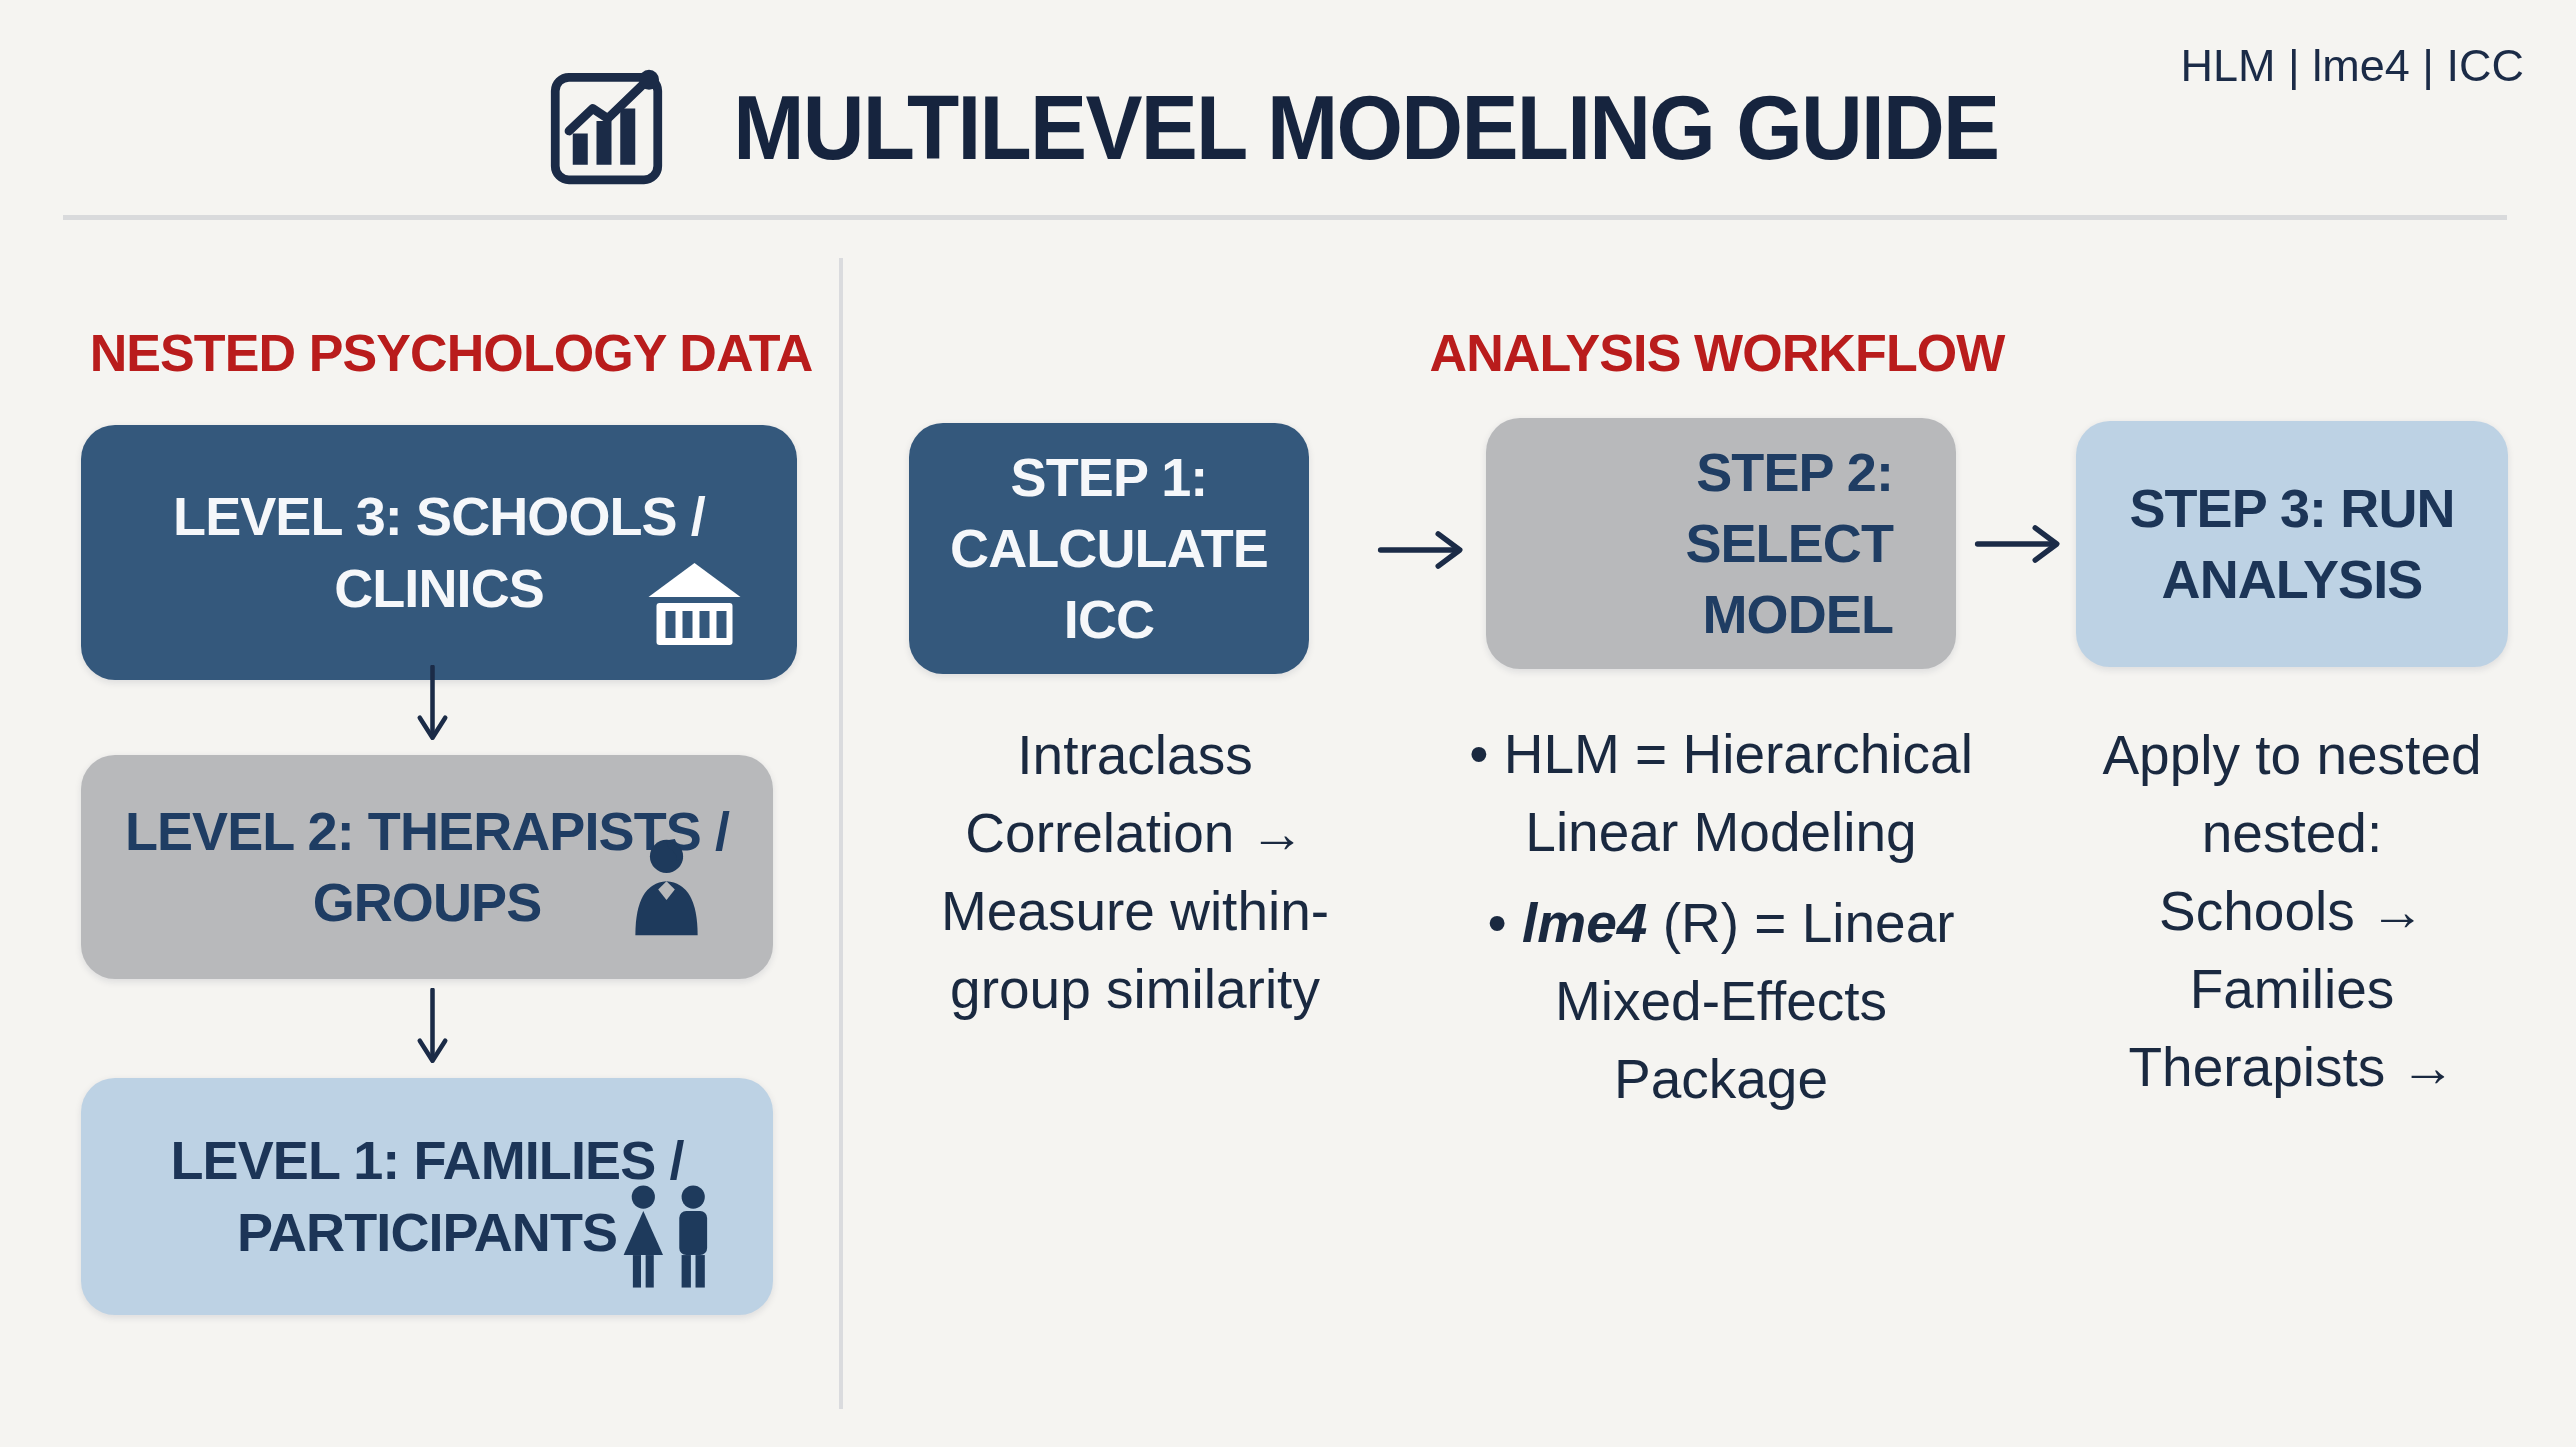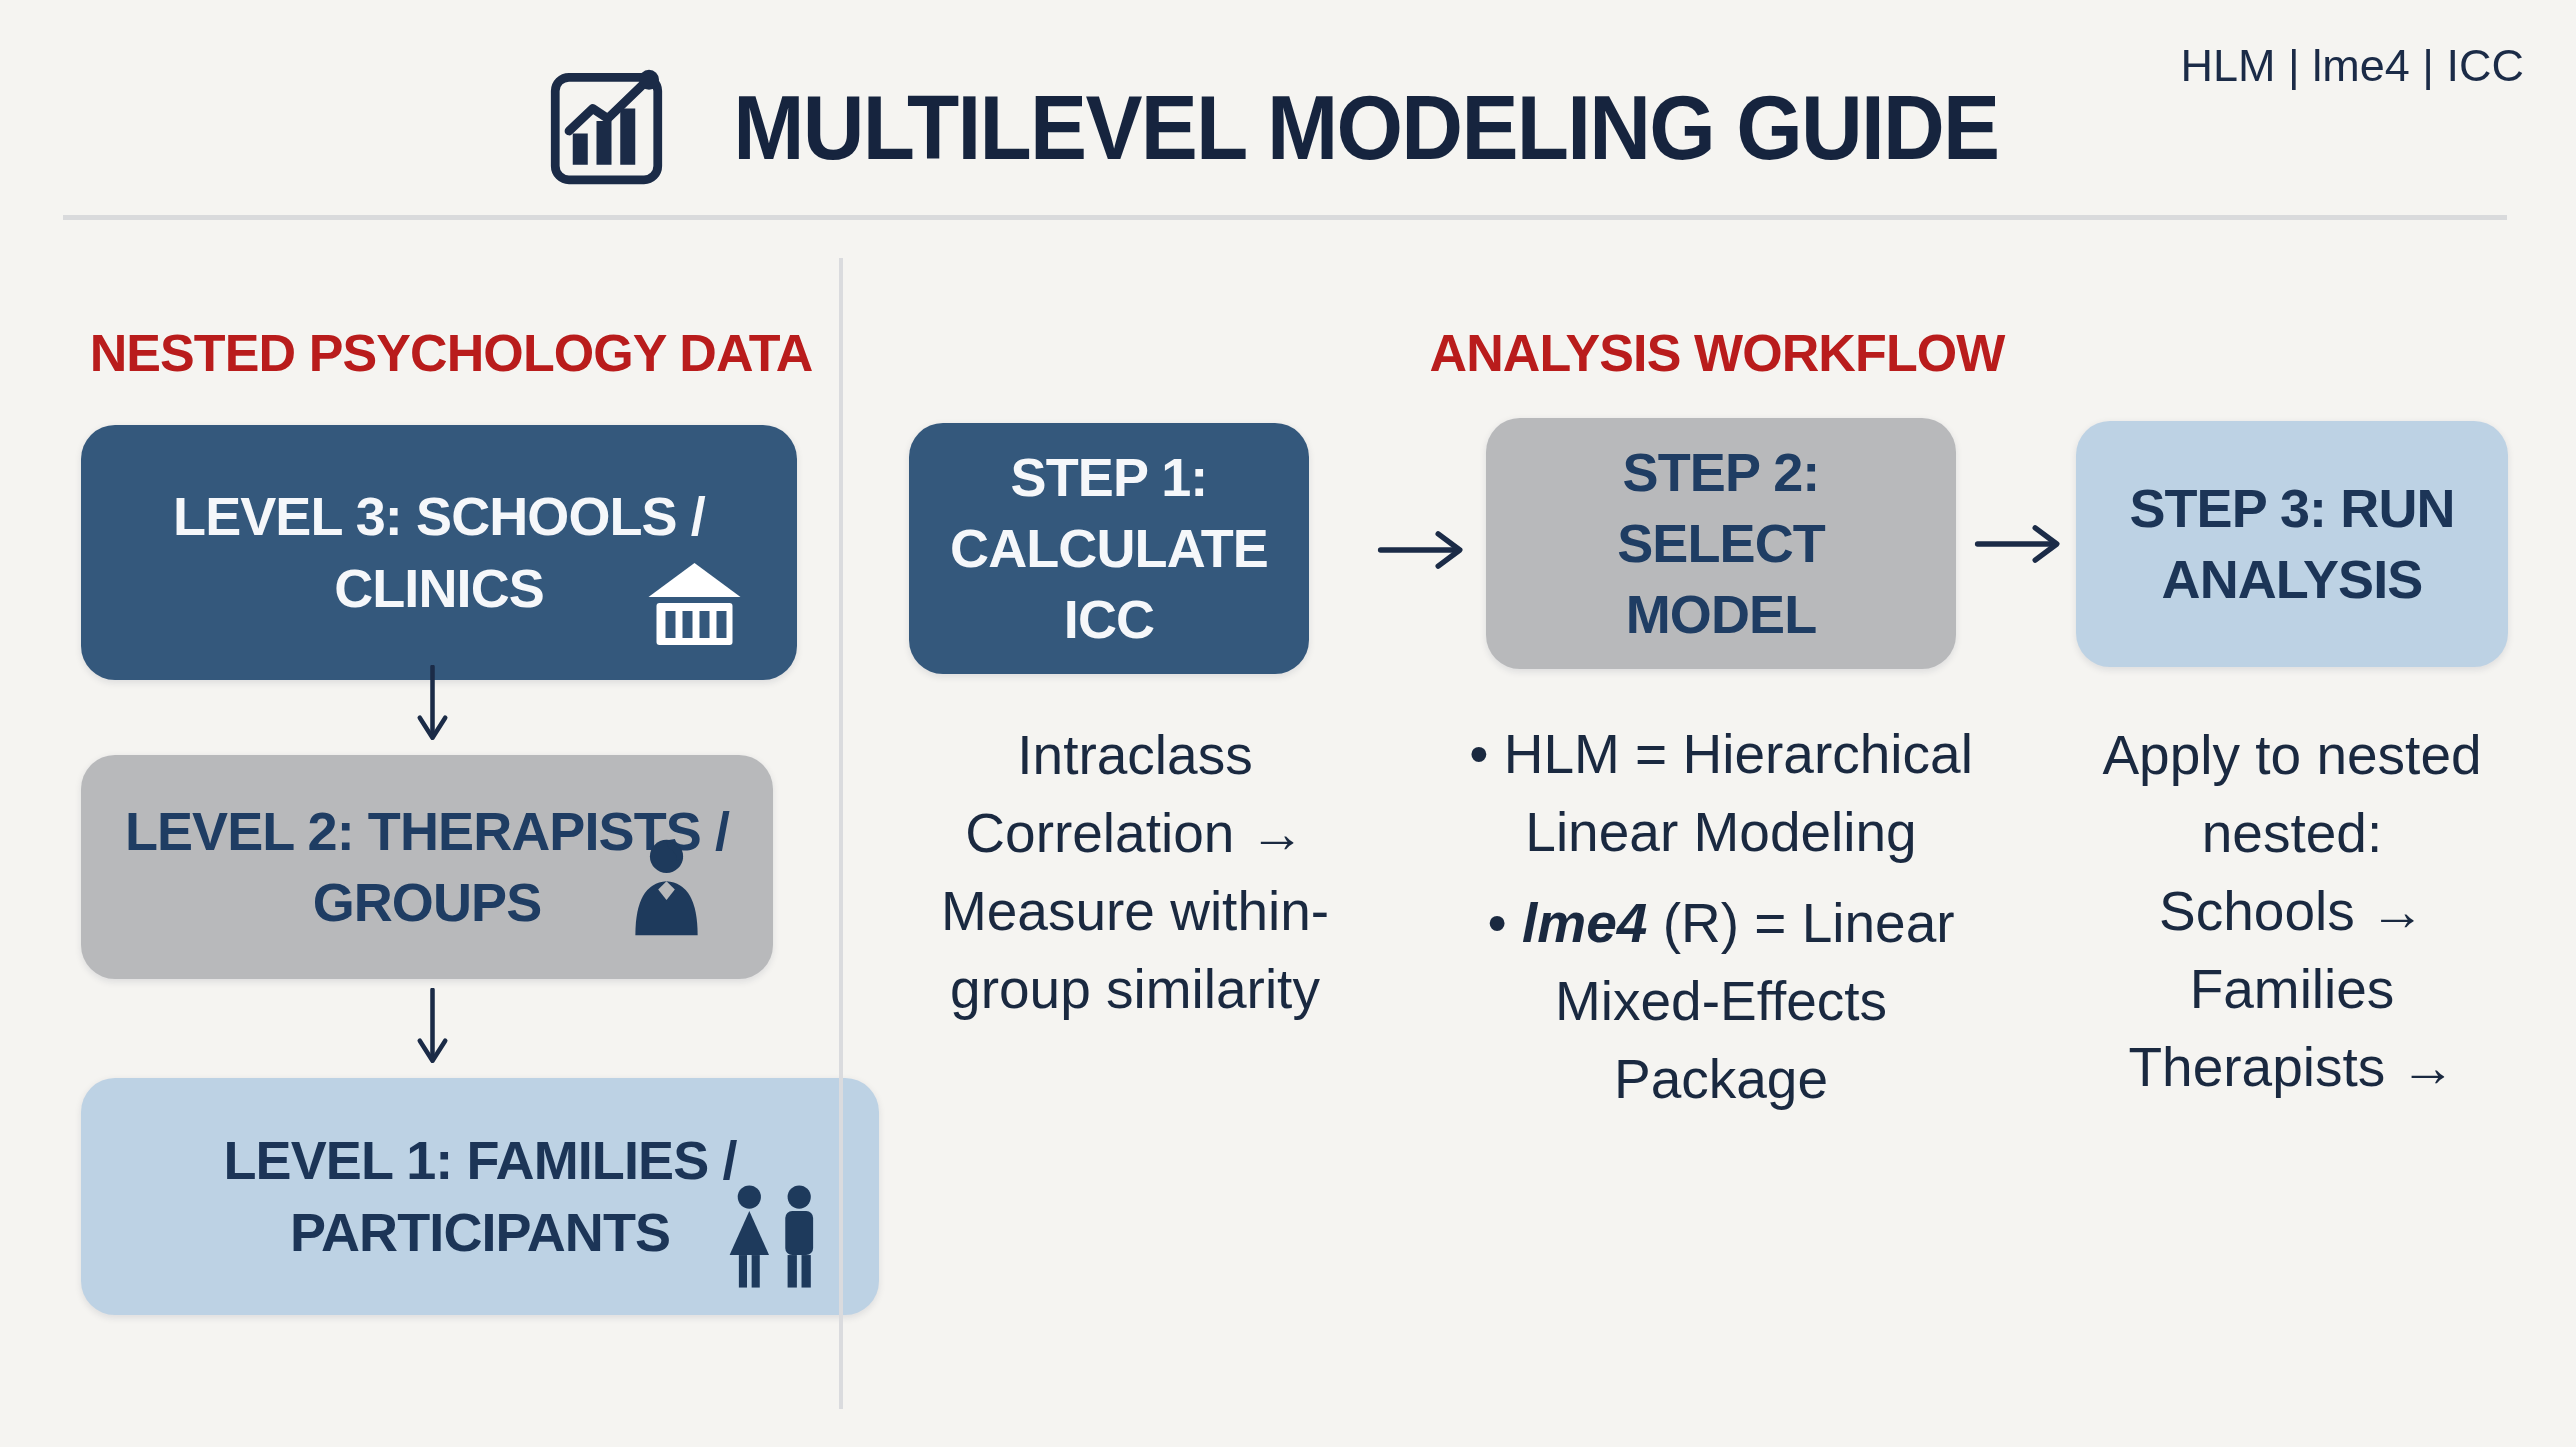--- a/index.html
+++ b/index.html
@@ -52,29 +52,29 @@
   .box.dark .box-label{color:#F5F7FA;}
   .box.gray{background:#B8B9BB;}
   .box.gray .box-label{color:#1F3D63;}
   .box.light{background:#BDD2E4;}
   .box.light .box-label{color:#1C3557;}
   
   #level3-box{left:81px;top:425px;width:692px;height:231px;padding:12px;}
   #level3-box .box-label{max-width:615px;}
   #level2-box{left:81px;top:755px;width:692px;height:224px;}
   #level2-box .box-label{max-width:615px;}
-  #level1-box{left:81px;top:1078px;width:798px;height:237px;}
+  #level1-box{left:81px;top:1078px;width:692px;height:237px;}
   #level1-box .box-label{max-width:615px;}
   .corner-icon{position:absolute;}
   #building-icon{right:52px;bottom:29px;width:101px;height:92px;}
   #therapist-icon{right:65px;bottom:38px;width:83px;height:107px;}
   #family-icon{right:45px;bottom:25px;width:116px;height:107px;}
   
   #step1-box{left:909px;top:423px;width:400px;height:251px;padding:0 45px;box-sizing:border-box;}
-  #step2-box{left:1486px;top:418px;width:470px;height:251px;padding:0 41px;box-sizing:border-box;}
+  #step2-box{left:1486px;top:418px;width:470px;height:251px;padding:0 63px;box-sizing:border-box;text-align:right;}
   #step3-box{left:2076px;top:421px;width:432px;height:246px;padding:12px 41px;box-sizing:border-box;}
   
   .v-divider{
     position:absolute;left:839px;top:258px;width:3.6px;height:1151px;
     background:#dadbde;
   }
   .flow-arrow{position:absolute;}
   #down-arrow-1{left:407px;top:665px;width:51px;height:80px;}
   #down-arrow-2{left:407px;top:988px;width:51px;height:80px;}
   #right-arrow-1{left:1377px;top:523px;width:90px;height:54px;}

